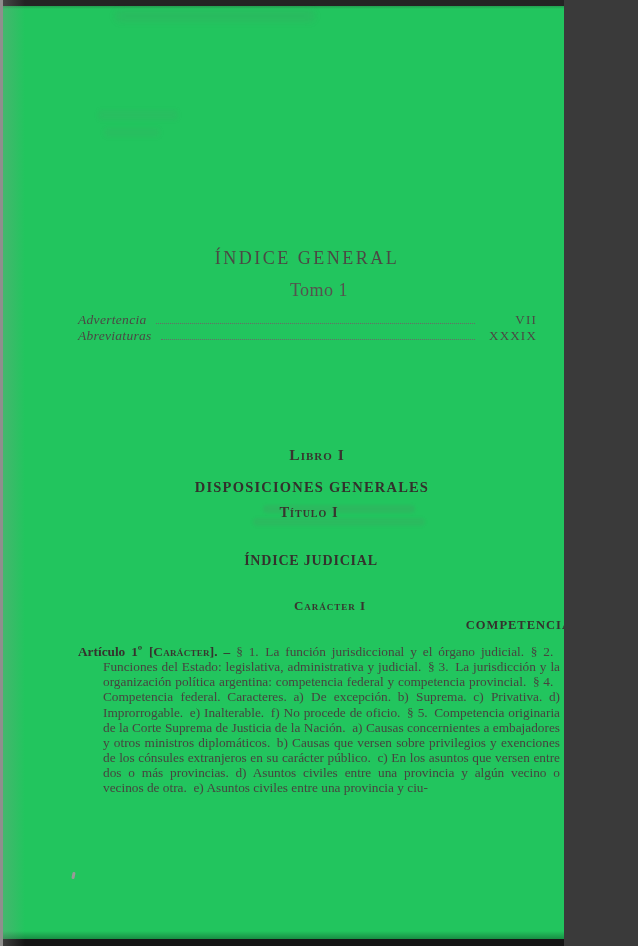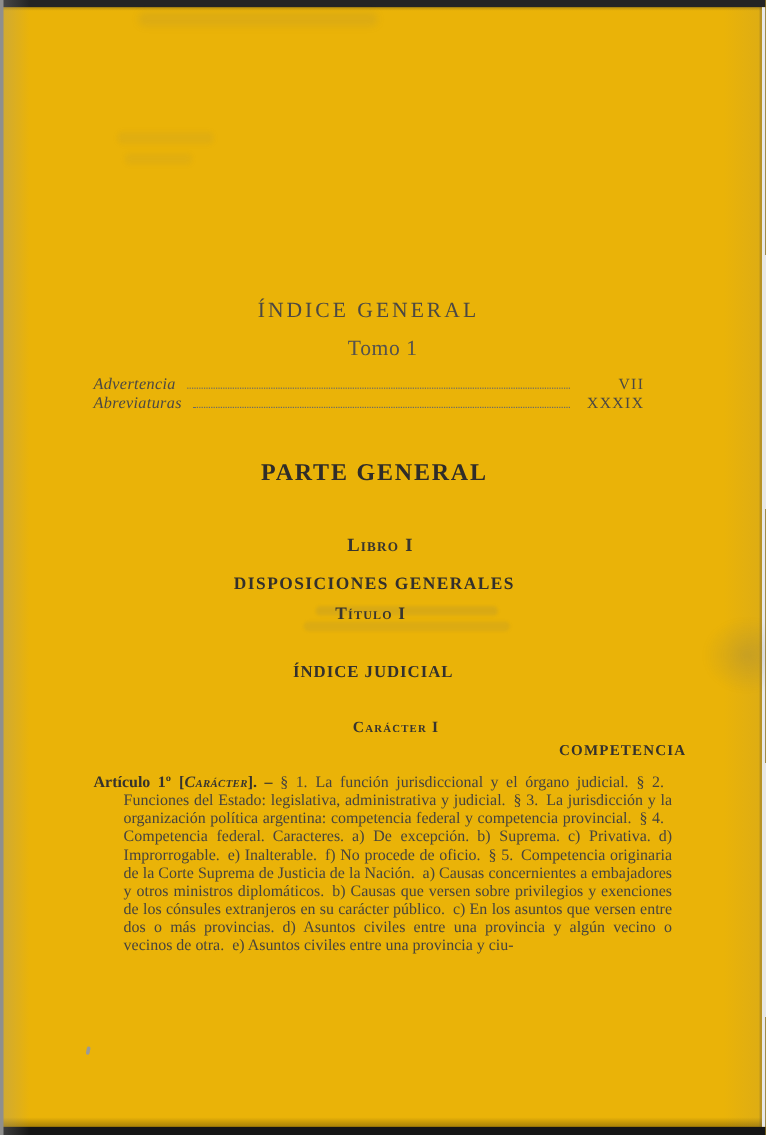--- a/index.html
+++ b/index.html
@@ -1,20 +1,20 @@
 <!DOCTYPE html>
 <html><head>
 <meta charset="utf-8">
 <style>
   html, body { margin: 0; padding: 0; background: #3a3a3a; }
   .scan {
     position: relative;
-    width: 638px;
+    width: 564px;
     height: 946px;
-    background: #eab308;
+    background: #22c55e;
     overflow: hidden;
     font-family: "Liberation Serif", "DejaVu Serif", serif;
     color: #46433f;
   }
 
   
   .band-top {
     position: absolute; left: 0; top: 0; width: 638px; height: 6px;
     background: #242424;
   }
@@ -133,21 +133,21 @@
 
   .article {
     top: 644px; left: 0; width: 482px;
     font-size: 13.3px; line-height: 15.15px;
     text-align: justify; color: #47443f;
     padding-left: 25px; text-indent: -25px;
     box-sizing: border-box;
   }
   .art-label { font-weight: bold; color: #35322d; }
   .art-bracket { font-weight: bold; color: #35322d; }
-  .art-term { font-weight: bold; font-style: italic; font-variant: small-caps; letter-spacing: 0.3px; color: #39362f; }
+  .art-term { font-weight: bold; font-variant: small-caps; letter-spacing: 0.3px; color: #39362f; }
 </style>
 </head>
 <body>
 
 <div class="scan">
 
   <div class="band-top"></div>
   <div class="band-bottom"></div>
   <div class="edge-left"></div>
   <div class="edge-right"></div>
@@ -171,21 +171,20 @@
         <span class="toc-dots"></span>
         <span class="toc-page">VII</span>
       </div>
       <div class="toc-row">
         <span class="toc-label">Abreviaturas</span>
         <span class="toc-dots"></span>
         <span class="toc-page">XXXIX</span>
       </div>
     </div>
 
-    <h2 class="t-parte">PARTE GENERAL</h2>
 
     <div class="kicker k-libro">Libro I</div>
     <h3 class="t-dispos">DISPOSICIONES GENERALES</h3>
 
     <div class="kicker k-titulo">Título I</div>
     <h3 class="t-organo">ÍNDICE JUDICIAL</h3>
 
     <div class="kicker k-capitulo">Carácter I</div>
     <h3 class="t-competencia">COMPETENCIA</h3>
 

